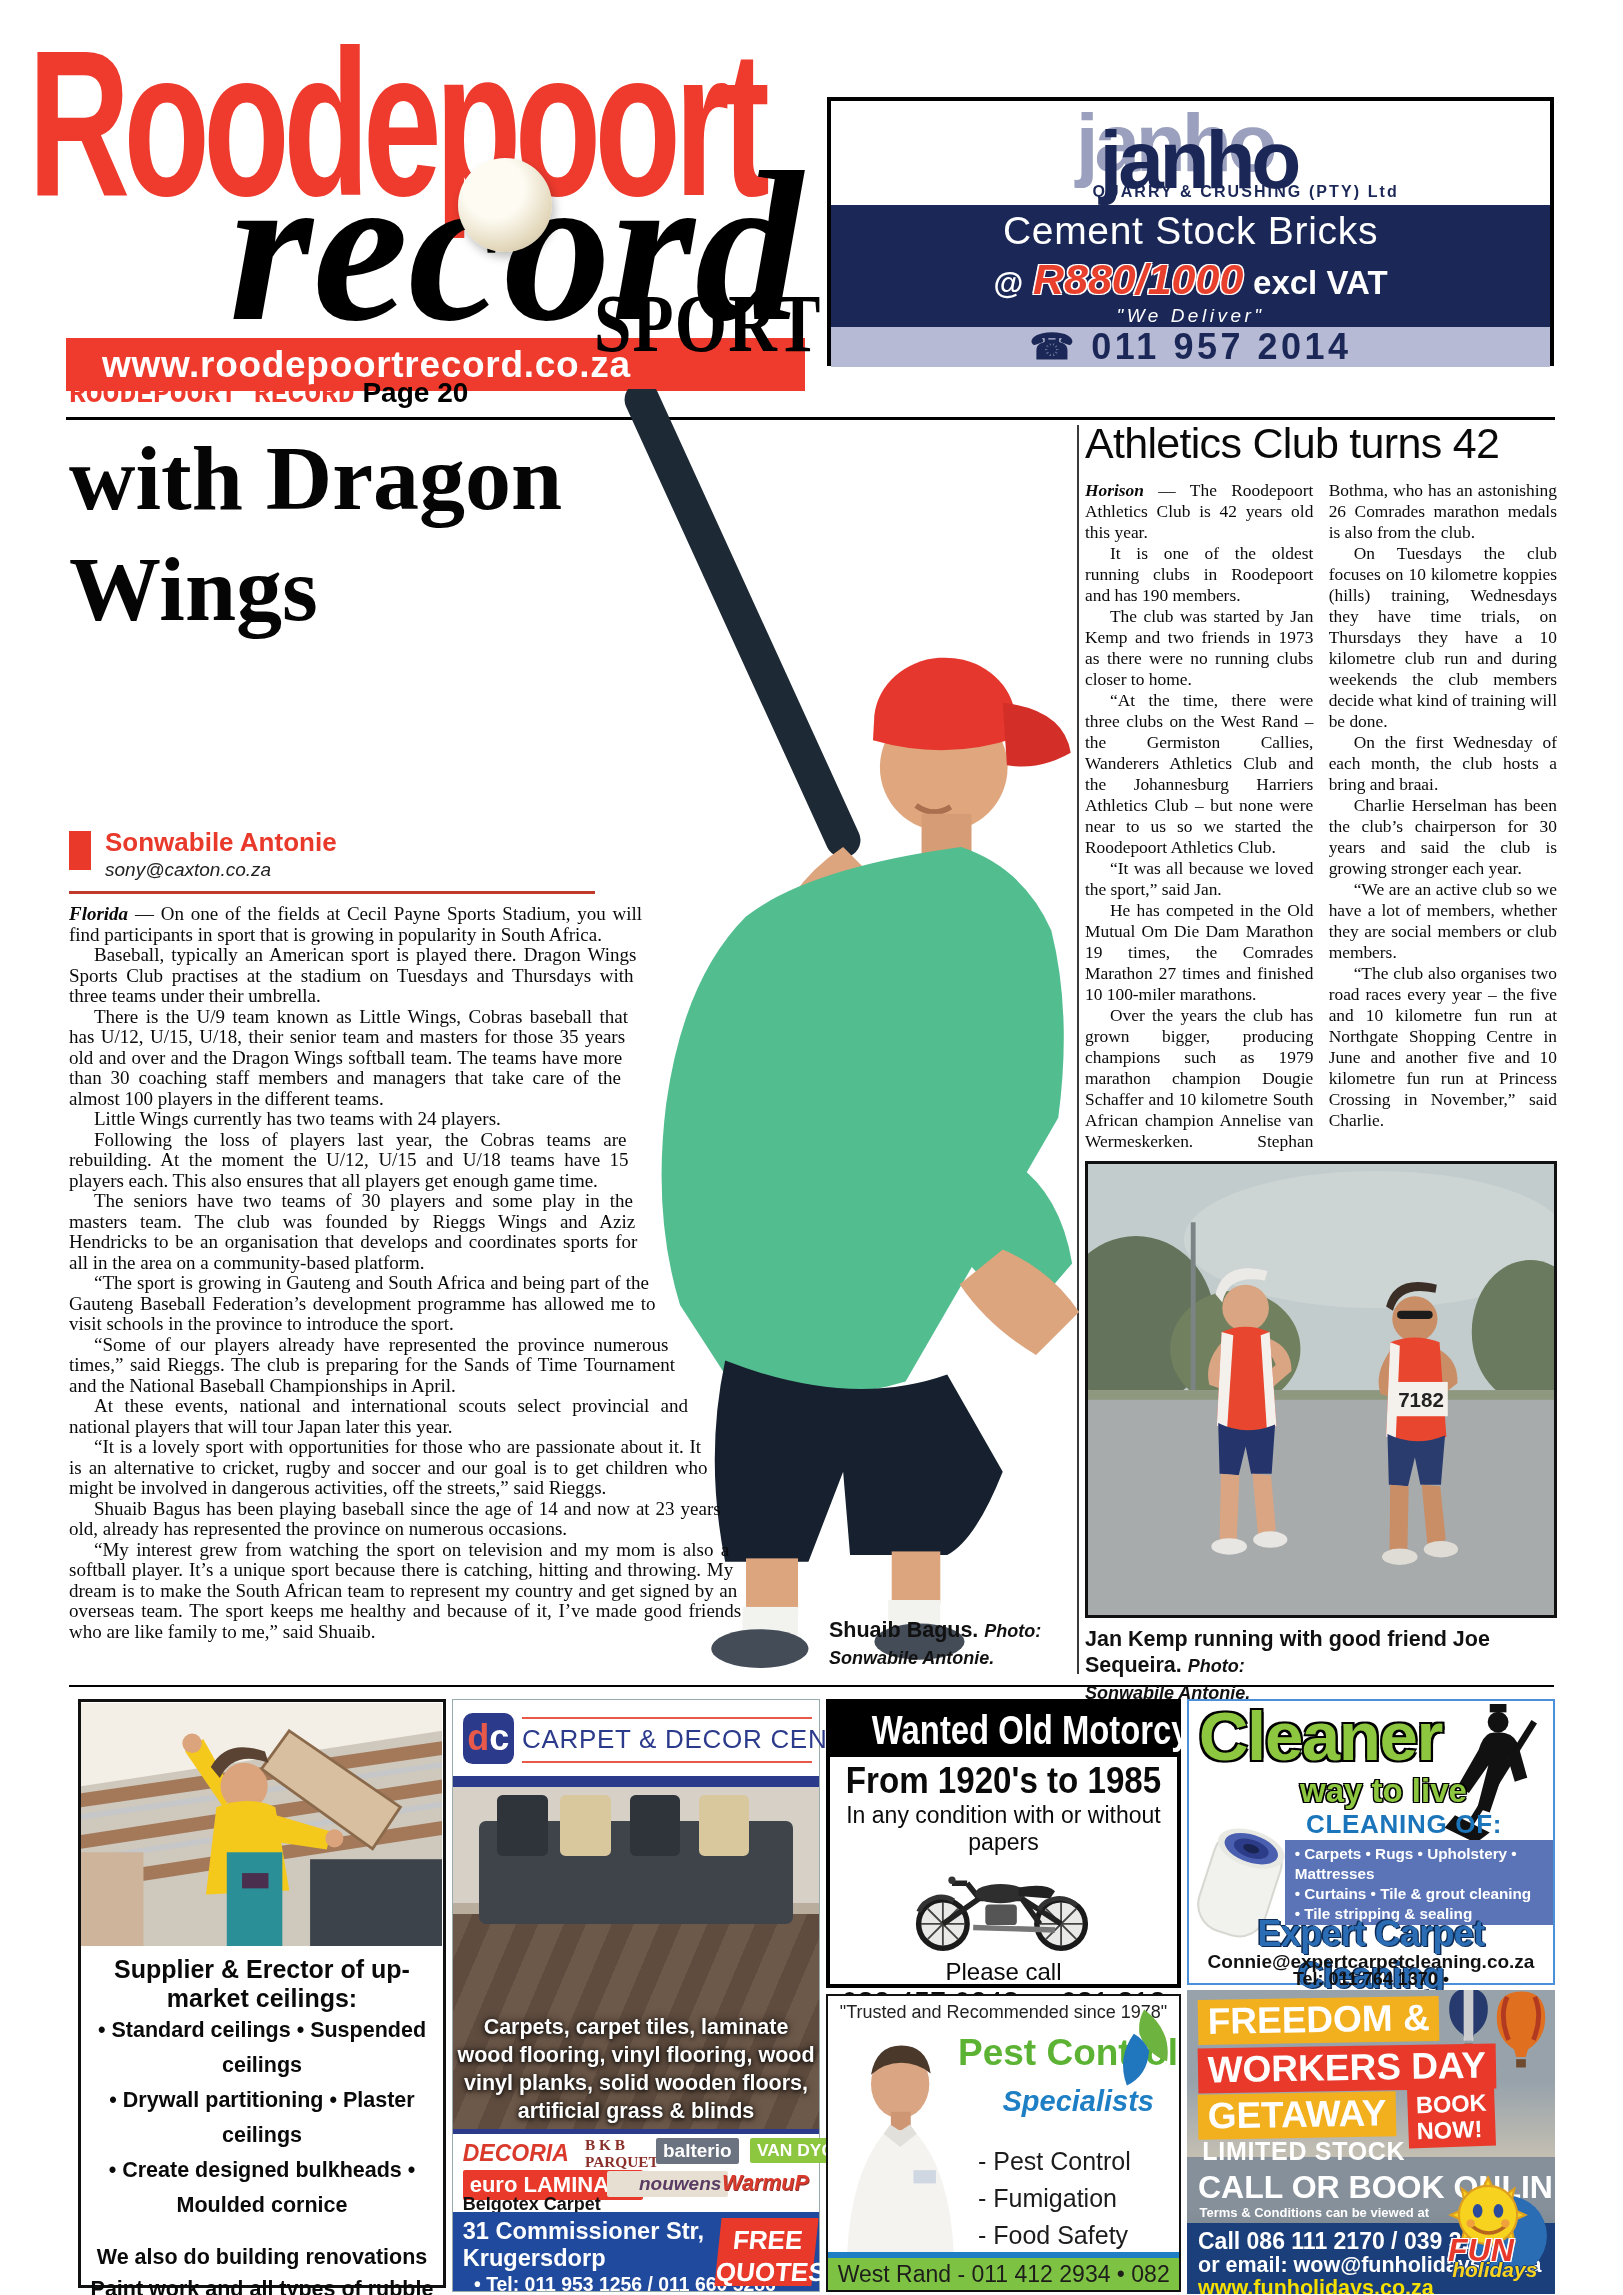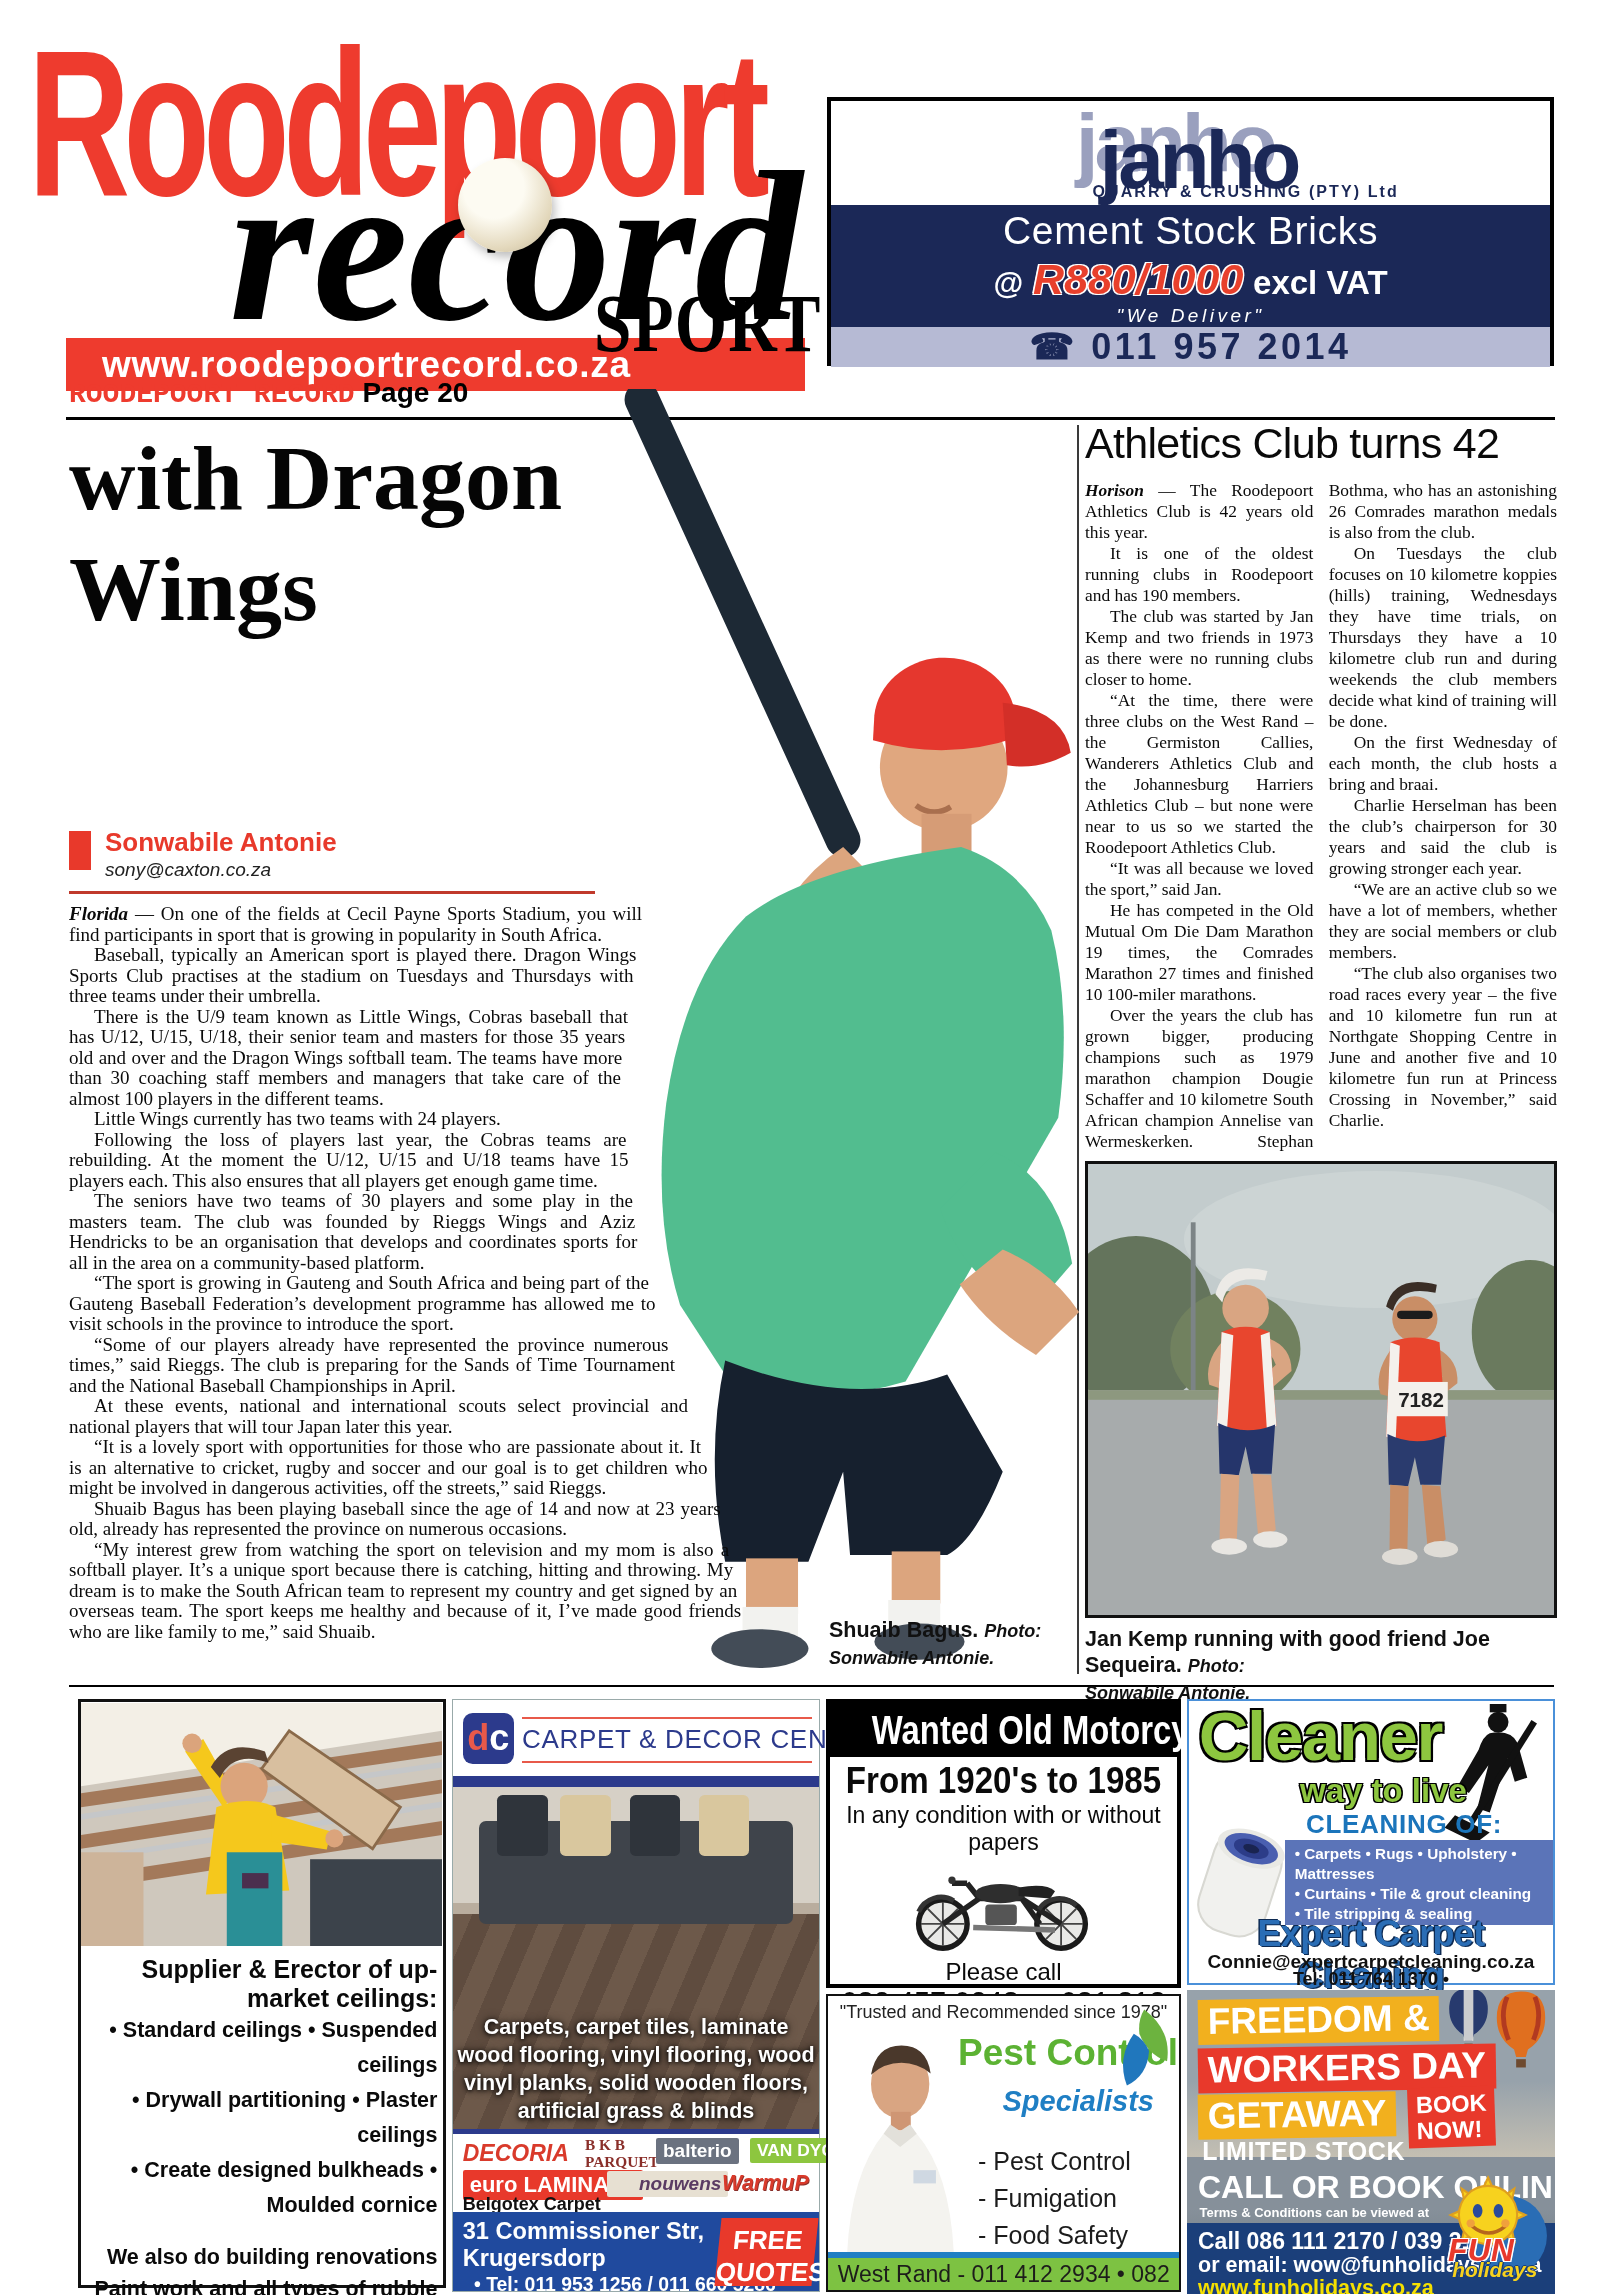--- a/index.html
+++ b/index.html
@@ -80,21 +80,21 @@
     column-count:2;column-gap:15.3px;font-family:"Liberation Serif",serif;
     font-size:17.4px;line-height:21px;text-align:justify;}
   #runners-photo{left:1085px;top:1161px;width:472px;height:457px;border:3.5px solid #111;box-sizing:border-box;}
 
   
   .ad{box-sizing:border-box;background:#fff;}
 
   
   #ad-ceiling{left:78px;top:1699px;width:368px;height:589px;border:3.5px solid #111;}
   #ceil-photo{position:absolute;left:0;top:0;width:361px;height:245px;}
-  #ceil-text{position:absolute;left:0;top:245px;right:0;bottom:0;text-align:right;padding:8.3px 5.6px;}
+  #ceil-text{position:absolute;left:0;top:245px;right:0;bottom:0;text-align:center;padding:8.3px 5.6px;}
   #ceil-text .t{font-size:25px;font-weight:bold;}
   #ceil-text .b{font-size:21.5px;font-weight:bold;line-height:35px;}
   #ceil-text .l{font-size:21.5px;font-weight:bold;line-height:32px;}
 
   
   #ad-carpet{left:452px;top:1699px;width:368px;height:593px;border:1.4px solid #9aa;}
   #cdc-head{position:absolute;left:0;top:0;width:100%;height:76px;background:#fff;}
   #cdc-logo{position:absolute;left:9.7px;top:12.5px;width:51px;height:51px;background:#2c3a8c;border-radius:9.7px;
     color:#fff;font-size:36px;font-weight:bold;text-align:center;line-height:49px;}
   #cdc-logo span{color:#e8594a;}

